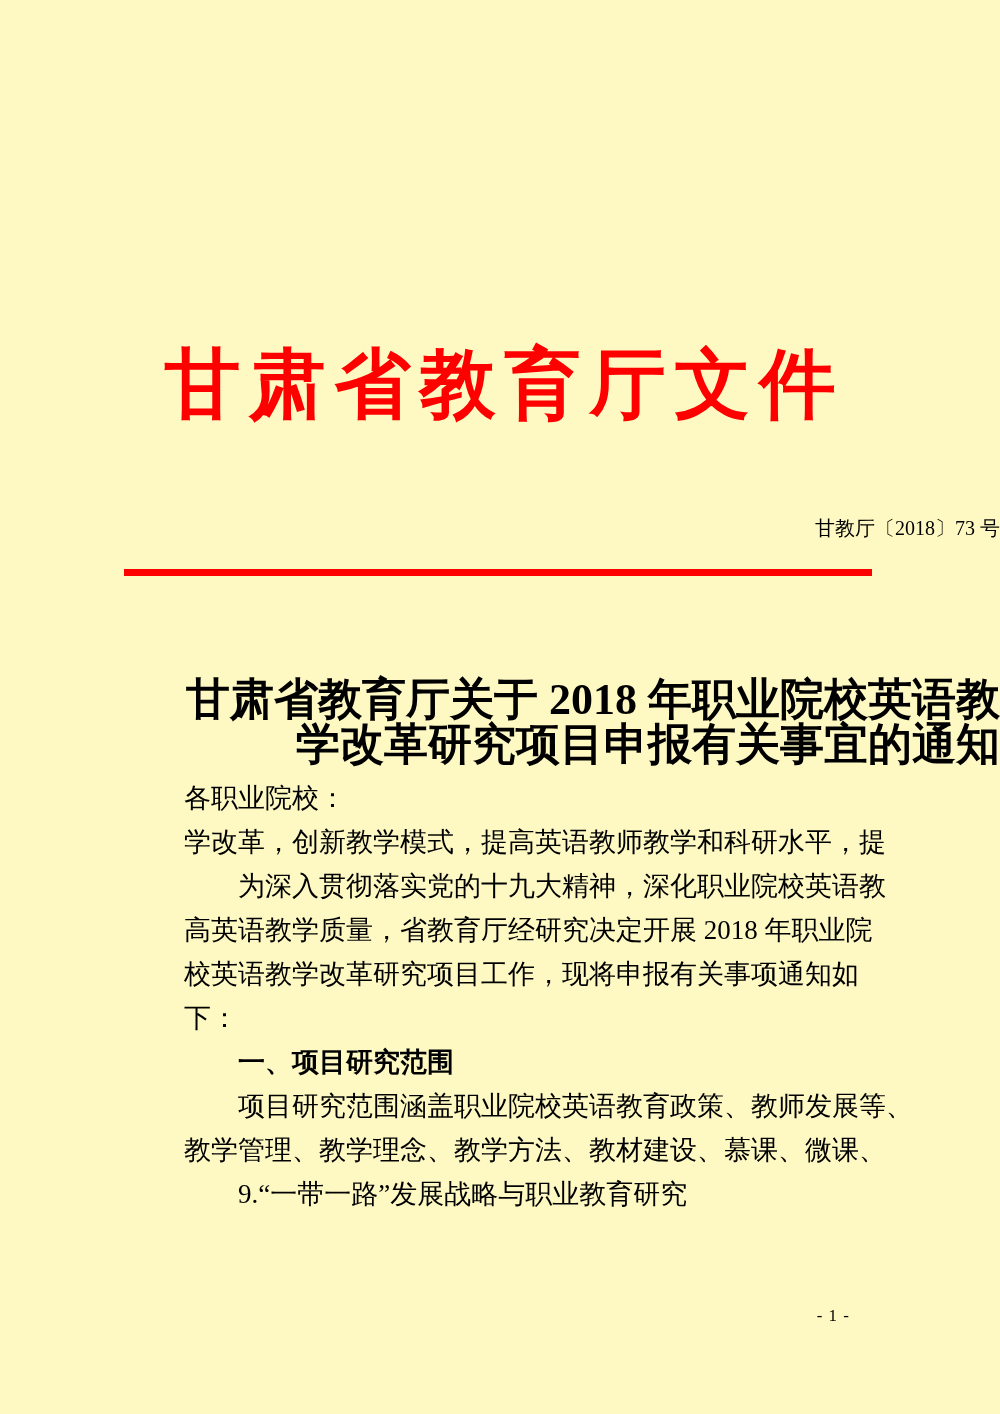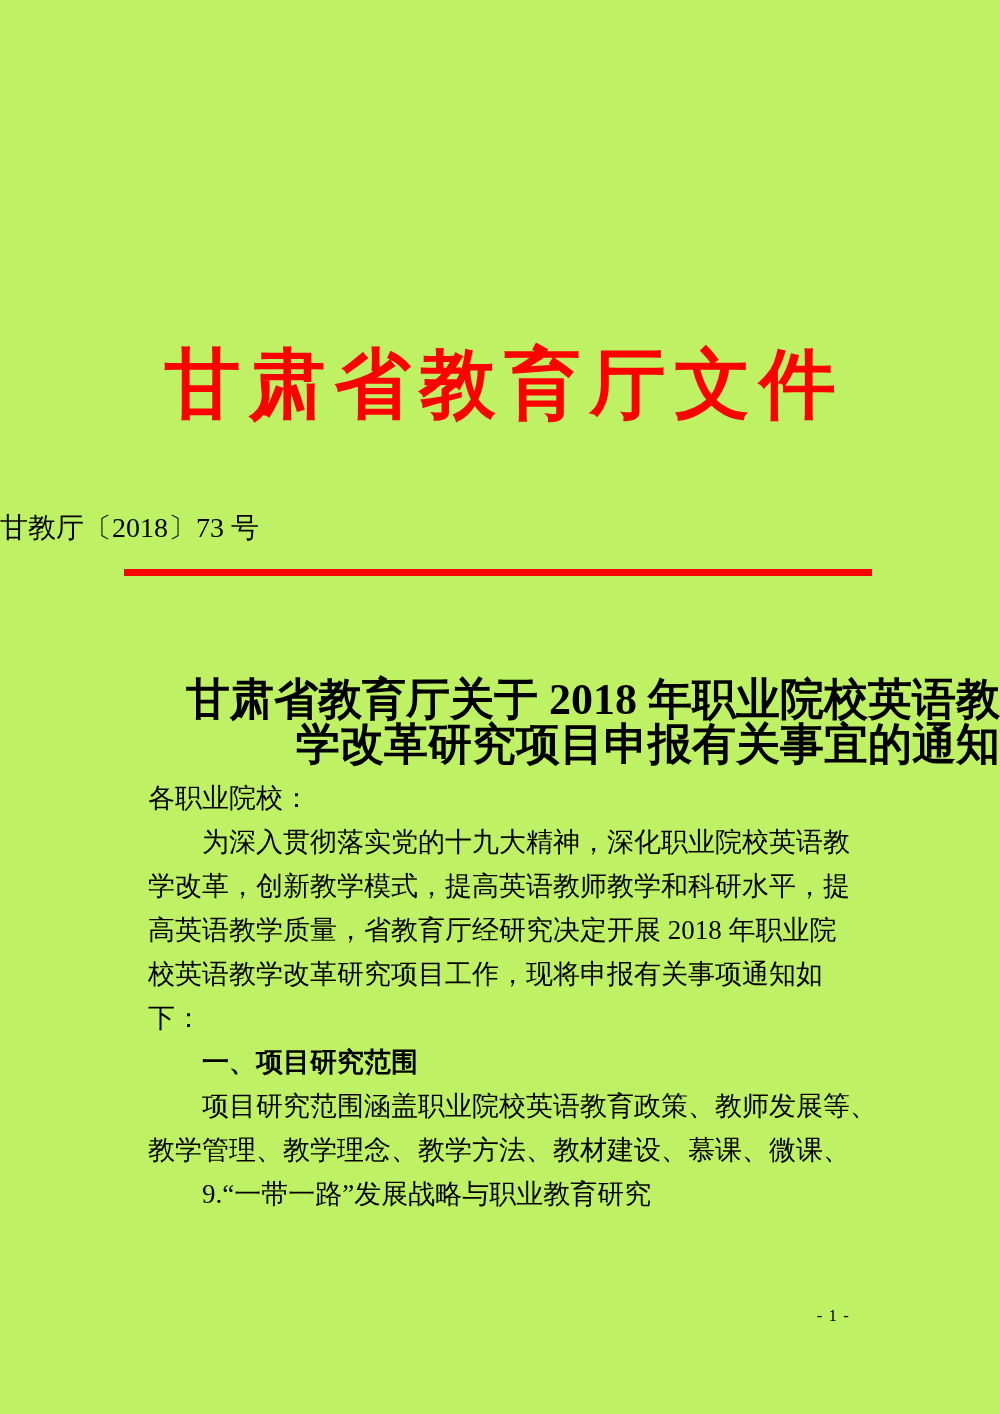--- a/index.html
+++ b/index.html
@@ -4,21 +4,21 @@
 <style>
   html, body {
     margin: 0;
     padding: 0;
     background: #ffffff;
   }
   .page {
     position: relative;
     width: 1000px;
     height: 1414px;
-    background: #bef264;
+    background: #fef9c3;
     overflow: hidden;
     font-family: "Liberation Serif", "DejaVu Serif", serif;
     color: #000000;
   }
   .header-title {
     position: absolute;
     top: 336px;
     left: 0;
     width: 100%;
     text-align: center;
@@ -28,22 +28,22 @@
     letter-spacing: 9px;
     text-indent: 9px;
     font-family: "Liberation Serif", "DejaVu Serif", serif;
     white-space: nowrap;
   }
   .doc-number {
     position: absolute;
     top: 510px;
     left: 0;
     width: 100%;
-    text-align: left;
-    font-size: 28px;
+    text-align: right;
+    font-size: 20px;
     line-height: 36px;
     font-family: "Liberation Serif", "DejaVu Serif", serif;
   }
   .red-line {
     position: absolute;
     top: 569px;
     left: 124px;
     width: 748px;
     height: 7px;
   }
@@ -64,20 +64,21 @@
     top: 776px;
     left: 148px;
     width: 704px;
     font-size: 27px;
     line-height: 44px;
   }
   .body-line {
     height: 44px;
     white-space: nowrap;
     font-family: "Liberation Serif", "DejaVu Serif", serif;
+    margin-left: 36px;
   }
   .body-line.indent {
     padding-left: 54px;
   }
   .body-line.heading {
     font-family: Liberation Sans, sans-serif;
     font-weight: bold;
   }
   .page-num {
     position: absolute;
@@ -100,22 +101,22 @@
 
   <div class="red-line" style="background: rgb(254, 0, 0);"></div>
 
   <div class="doc-title">
       <div>甘肃省教育厅关于 2018 年职业院校英语教</div>
       <div>学改革研究项目申报有关事宜的通知</div>
     </div>
 
   <div class="doc-body">
       <div class="body-line">各职业院校：</div>
+      <div class="body-line">学改革，创新教学模式，提高英语教师教学和科研水平，提</div>
       <div class="body-line indent">为深入贯彻落实党的十九大精神，深化职业院校英语教</div>
-      <div class="body-line">学改革，创新教学模式，提高英语教师教学和科研水平，提</div>
       <div class="body-line">高英语教学质量，省教育厅经研究决定开展 2018 年职业院</div>
       <div class="body-line">校英语教学改革研究项目工作，现将申报有关事项通知如</div>
       <div class="body-line">下：</div>
       <div class="body-line indent heading">一、项目研究范围</div>
       <div class="body-line indent">项目研究范围涵盖职业院校英语教育政策、教师发展等、</div>
       <div class="body-line">教学管理、教学理念、教学方法、教材建设、慕课、微课、</div>
       <div class="body-line indent">9.“一带一路”发展战略与职业教育研究</div>
     </div>
 
   <div class="page-num">- 1 -</div>

